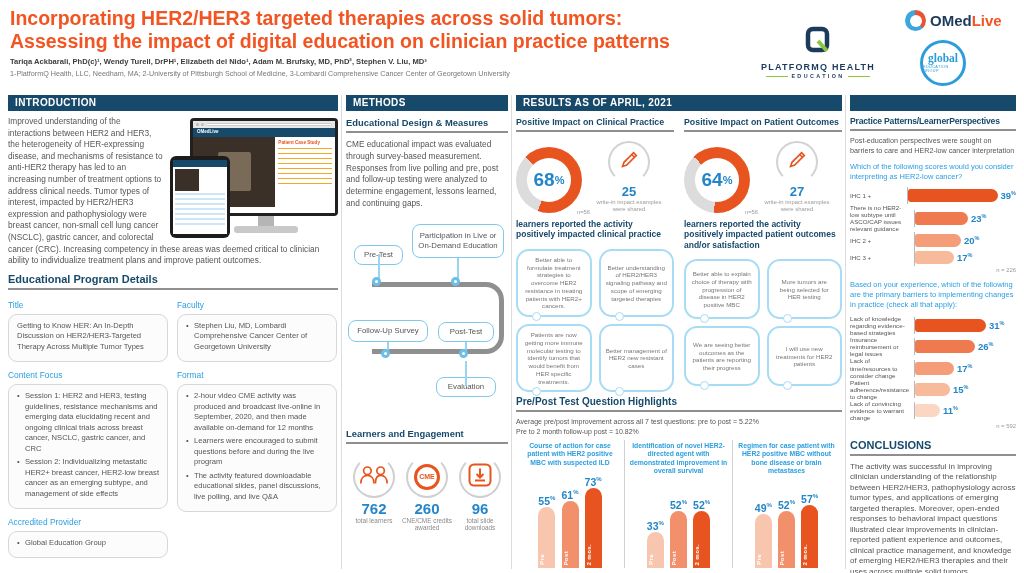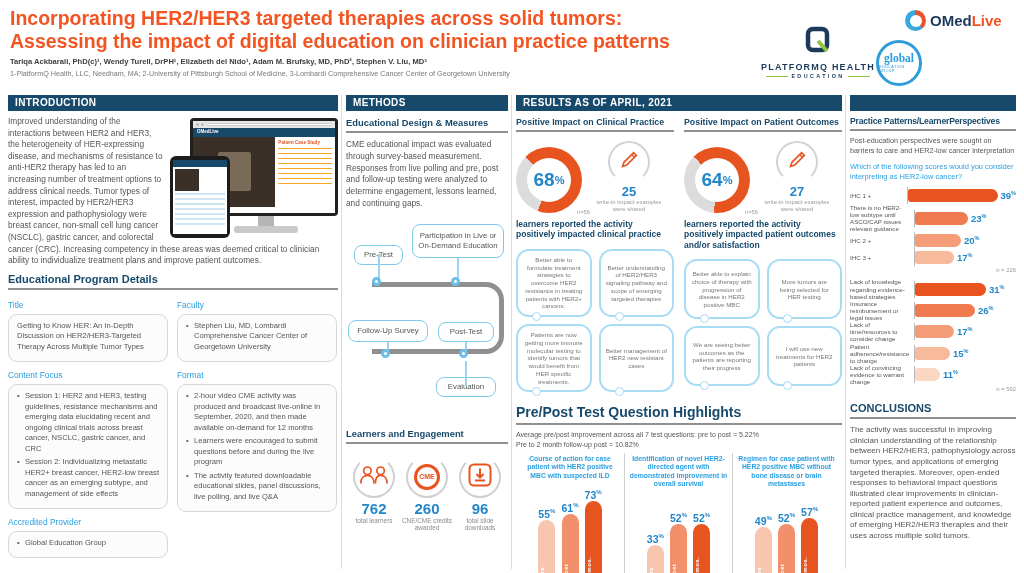--- a/index.html
+++ b/index.html
@@ -17,21 +17,21 @@
   .logo-pq .pqtxt1{font-size:9px;font-weight:bold;color:#1B3A5C;letter-spacing:1.2px;margin-top:2px}
   .logo-pq .pqtxt2{font-size:5.4px;font-weight:bold;color:#1B3A5C;letter-spacing:2.4px;margin-top:1px}
   .logo-pq .pqtxt2 i{display:inline-block;width:22px;height:1px;background:#8CC63F;vertical-align:middle;margin:0 3px;font-style:normal}
 
   .logo-omed{position:absolute;left:905px;top:10px;display:flex;align-items:center;gap:4px}
   .omed-ring{width:21px;height:21px;border-radius:50%;background:conic-gradient(#E8542F 0 38%,#3BA7DC 38% 100%);position:relative}
   .omed-ring::after{content:'';position:absolute;inset:4.5px;background:#fff;border-radius:50%}
   .omed-txt{font-size:15px;font-weight:bold}
   .omed-txt .p1{color:#1B3A5C}.omed-txt .p2{color:#F25422}
 
-  .logo-global{position:absolute;left:876px;top:40px;width:46px;height:46px;border:3px solid #2D9CDB;border-radius:50%;background:#fff;display:flex;flex-direction:column;align-items:center;justify-content:center}
+  .logo-global{position:absolute;left:920px;top:40px;width:46px;height:46px;border:3px solid #2D9CDB;border-radius:50%;background:#fff;display:flex;flex-direction:column;align-items:center;justify-content:center}
   .logo-global .g1{font-family:"Liberation Serif",serif;font-weight:bold;font-size:11.5px;color:#2D9CDB;line-height:1}
   .logo-global .g2{font-size:3.8px;color:#2D9CDB;letter-spacing:.4px;margin-top:1px}
 
   
   .vsep{position:absolute;top:95px;bottom:4px;width:1px;background:#dcdcdc}
   .col{position:absolute;top:95px}
   #col1{left:8px;width:330px}
   #col2{left:346px;width:162px}
   #col3{left:516px;width:326px}
   #col4{left:850px;width:166px}
@@ -98,21 +98,21 @@
   .donut .pctxt{position:absolute;inset:0;display:flex;align-items:center;justify-content:center;z-index:1;font-size:19px;font-weight:bold;color:#2386C8}
   .donut-n{position:absolute;right:-2px;bottom:-2px;font-size:5.8px;color:#9a9a9a}
   .writein{width:66px;text-align:center}
   .wi-ring{width:42px;height:42px;margin:0 auto;border:2.5px solid #d2d2d2;border-bottom-color:#fff;border-radius:50%;display:flex;align-items:center;justify-content:center}
   .wi-num{font-size:13px;font-weight:bold;color:#2386C8;margin-top:1px}
   .wi-cap{font-size:5.9px;color:#9a9a9a;line-height:1.15}
   .res-cap{font-size:8.5px;font-weight:bold;color:#17496B;line-height:1.25;margin-top:6px}
   .bubbles{display:grid;grid-template-columns:1fr 1fr;gap:7px;margin-top:9px}
   .bubble{position:relative;border:2px solid #A8DCF4;border-radius:13px;background:#fff;min-height:60px;padding:5px 5px;font-size:6.2px;line-height:1.25;color:#777;display:flex;align-items:center;justify-content:center;text-align:center}
   .bubble::after{content:'';position:absolute;left:14px;bottom:-6px;width:7px;height:7px;border:1.6px solid #A8DCF4;border-radius:50%;background:#fff}
-  .pp-head{font-size:14px;margin-top:12px}
+  .pp-head{font-size:10px;margin-top:4px}
   .pp-notes{font-size:7px;color:#555;line-height:1.35;margin-top:5px}
   .pcharts{display:flex;margin-top:4px}
   .pchart{width:108px;padding:0 4px}
   .pchart+.pchart{border-left:1px solid #d0d0d0}
   .pchart-title{color:#2B9FE0;font-weight:bold;font-size:6.8px;line-height:1.2;text-align:center;height:28px;margin-top:2px}
   .pbars{display:flex;align-items:flex-end;justify-content:center;gap:6px;height:98px}
   .pbar-wrap{display:flex;flex-direction:column;align-items:center;justify-content:flex-end}
   .pbar-val{font-size:10.5px;font-weight:bold;color:#2386C8;white-space:nowrap;margin-bottom:1px}
   .pbar{width:17px;border-radius:9px 9px 0 0;position:relative}
   .pbar.b1{background:#F8C6AE}.pbar.b2{background:#F1906B}.pbar.b3{background:#E8541F}
@@ -497,20 +497,21 @@
     <div class="qrow">
       <div class="qlabel">IHC 3 +</div>
       <div class="qzone">
           <div class="qbar c4" style="width: 39px;"></div>
           <span class="qval"><span>17</span><sup>%</sup></span>
         </div>
     </div>
     <div class="qn">n = 226</div>
   </div>
 
+  <div class="bluelabel qhead">Based on your experience, which of the following are the primary barriers to implementing changes in practice (check all that apply):</div>
   <div class="qchart">
     <div class="qrow">
       <div class="qlabel">Lack of knowledge regarding evidence-based strategies</div>
       <div class="qzone">
           <div class="qbar c1" style="width: 71px;"></div>
           <span class="qval"><span>31</span><sup>%</sup></span>
         </div>
     </div>
     <div class="qrow">
       <div class="qlabel">Insurance reimbursement or legal issues</div>

